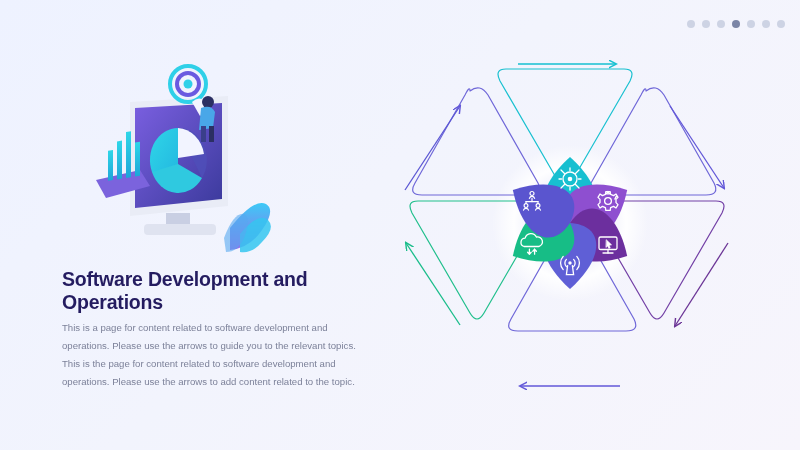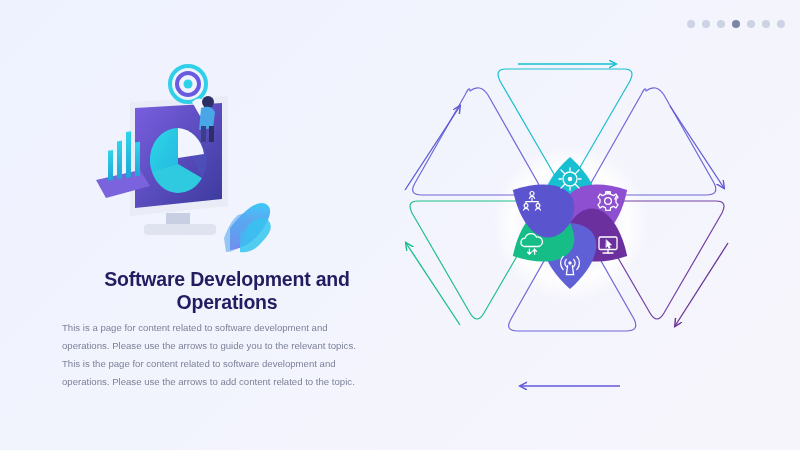--- a/index.html
+++ b/index.html
@@ -55,21 +55,20 @@
   }
   .title {
     position: absolute;
     left: 62px;
     top: 268px;
     width: 330px;
     font-size: 19.5px;
     font-weight: bold;
     color: #241c60;
     letter-spacing: -0.2px;
-    text-align: center;
   }
   .body-copy {
     position: absolute;
     left: 62px;
     top: 319px;
     width: 300px;
     font-size: 9.6px;
     line-height: 18px;
     color: #7c8199;
   }

